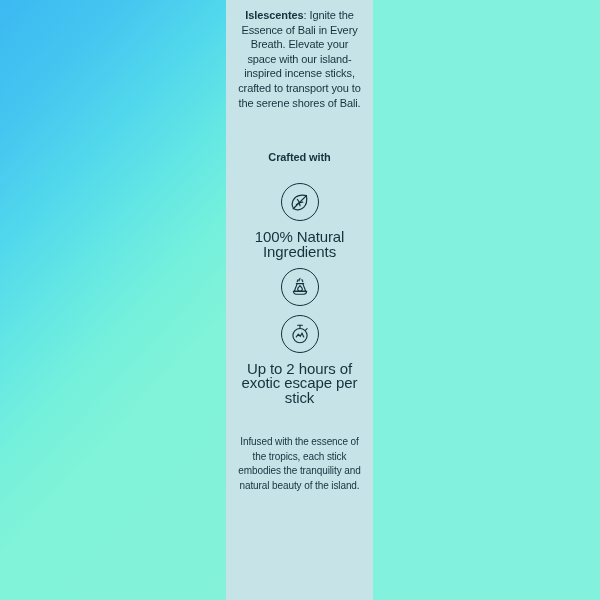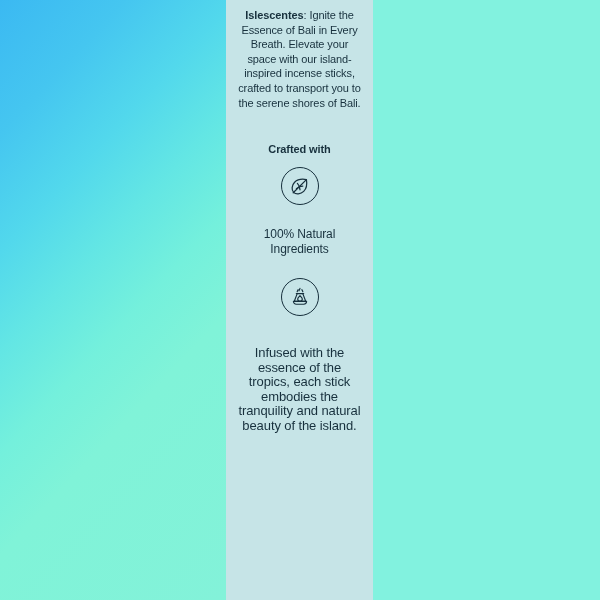--- a/index.html
+++ b/index.html
@@ -66,21 +66,21 @@
     color: #17303D;
   }
   .intro .brand {
     font-weight: 700;
   }
 
   .crafted-heading {
     font-size: 11px;
     font-weight: 700;
     line-height: 14px;
-    margin: 0;
+    margin: 8px;
     padding-top: 32px;
     letter-spacing: -0.1px;
     color: #17303D;
   }
 
   .feature {
     margin: 0;
     padding-top: 11px;
   }
   .feature-2 { padding-top: 9px; }
@@ -95,30 +95,30 @@
     box-sizing: border-box;
     display: flex;
     align-items: center;
     justify-content: center;
   }
   .icon-circle svg {
     display: block;
   }
 
   .feature-label {
-    font-size: 12px;
+    font-size: 15px;
     line-height: 14.4px;
     letter-spacing: -0.1px;
-    margin: 13px;
+    margin: 0;
     padding-top: 9px;
     color: #17303D;
   }
 
   .body-para {
-    font-size: 13px;
+    font-size: 10px;
     line-height: 14.6px;
     letter-spacing: -0.1px;
     margin: 0;
     color: #17303D;
   }
   .para-infused { padding-top: 30px; }
   .para-helps   { padding-top: 28px; }
 </style>
 </head>
 <body>
@@ -153,18 +153,30 @@
           <path d="M12 3.3c0 1.1-1 1.4-1 2.5"></path>
           <path d="M13.9 4.6c0 .9.9 1.2.9 2.1"></path>
           <path d="M8.3 8.6h7.4"></path>
           <path d="M9.2 8.6 6.3 16.3h11.4L14.8 8.6"></path>
           <path d="M5.4 16.3h13.2c0 1.6-1.3 2.9-2.9 2.9H8.3c-1.6 0-2.9-1.3-2.9-2.9z"></path>
           <path d="M12 16.3c-1.3 0-2.3-1-2.3-2.3 0-1.2 1.3-2.1 2.3-3.3 1 1.2 2.3 2.1 2.3 3.3 0 1.3-1 2.3-2.3 2.3z"></path>
         </svg>
       </div>
     </div>
 
+    <div class="feature feature-3">
+      <div class="icon-circle">
+        <svg width="24" height="24" viewBox="0 0 24 24" fill="none" stroke="#17303D" stroke-width="1.15" stroke-linecap="round" stroke-linejoin="round">
+          <circle cx="12" cy="13.6" r="7.1"></circle>
+          <path d="M9.6 3.2h4.8"></path>
+          <path d="M12 3.2v3.3"></path>
+          <path d="M17.6 8.1l1.5-1.5"></path>
+          <path d="M8.3 14.9l2.1-2.8 1.9 2.3 1.7-3.4 1.7 3.9"></path>
+        </svg>
+      </div>
+      <p class="feature-label">Up to 2 hours of exotic escape per stick</p>
+    </div>
 
     <p class="body-para para-infused">Infused with the essence of the tropics, each stick embodies the tranquility and natural beauty of the island.</p>
 
 
   </div>
 </div>
 
 </body></html>

